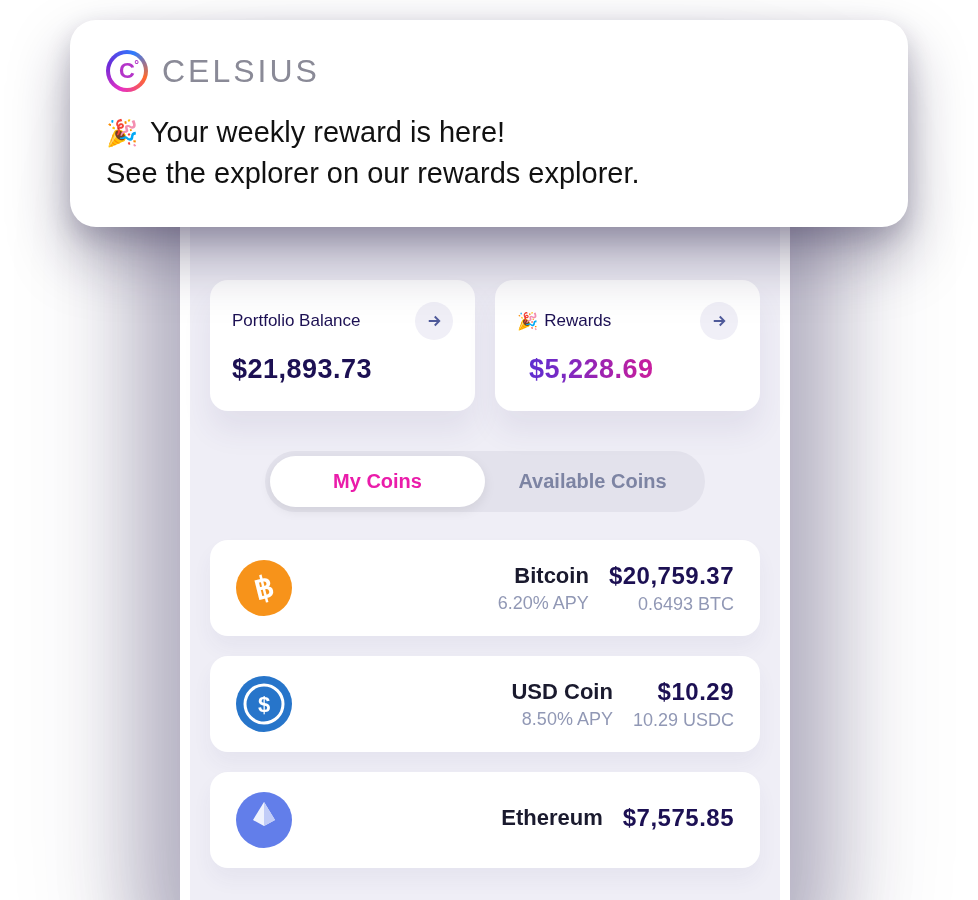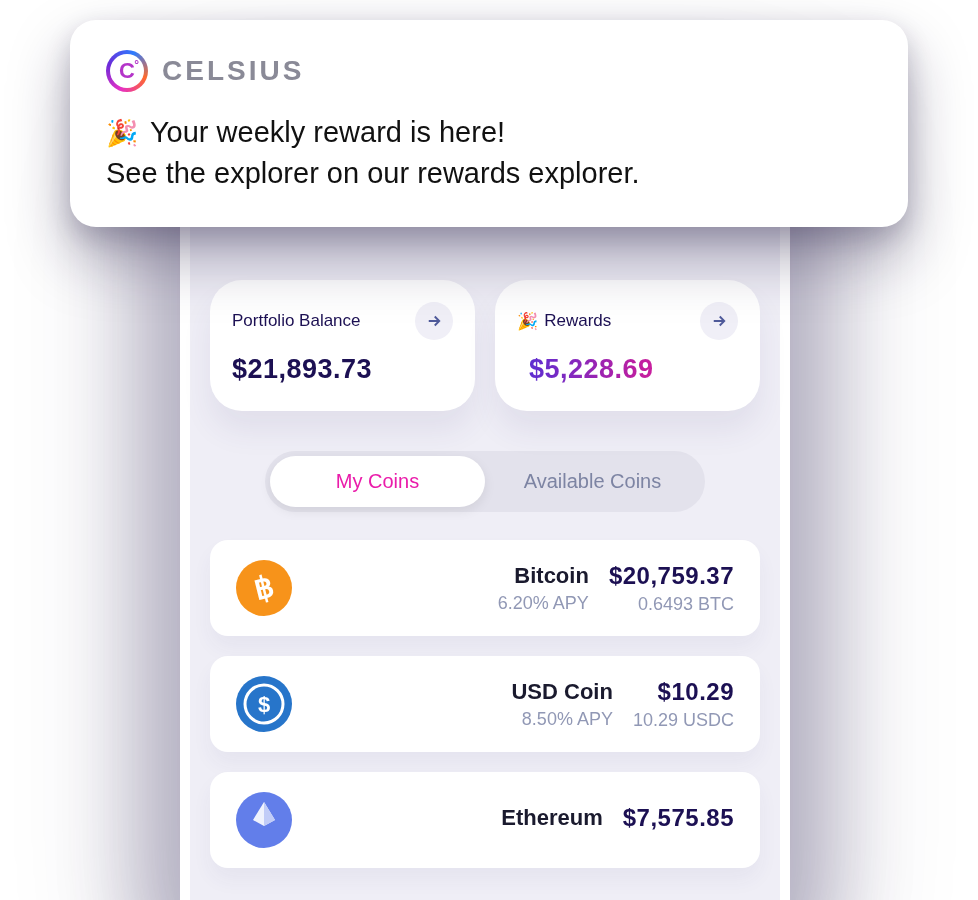--- a/index.html
+++ b/index.html
@@ -19,21 +19,21 @@
 }
 .phone-inner {
   padding: 130px 20px 0 20px;
 }
 
 
 .cards { display:flex; gap:20px; }
 .card {
   flex:1;
   background:#fff;
-  border-radius:32px;
+  border-radius:18px;
   padding:22px 22px 26px 22px;
   box-shadow: 0 20px 30px rgba(60,50,120,0.08);
   position:relative;
   cursor:pointer;
 }
 .card-title-row { display:flex; align-items:center; justify-content:space-between; margin-bottom:14px; }
 .card-title {
   font-size:17px; color:#1c1053; font-weight:500;
   display:flex; align-items:center; gap:6px;
 }
@@ -55,21 +55,21 @@
 .tabs {
   margin:40px auto 28px auto;
   width:440px;
   background:#e3e2ec;
   border-radius:999px;
   display:flex;
   padding:5px;
 }
 .tab {
   flex:1; text-align:center; padding:14px 5px; border-radius:999px;
-  font-size:20px; font-weight:400; color:#7d84a3; cursor:pointer;
+  font-size:20px; font-weight:700; color:#7d84a3; cursor:pointer;
 }
 .tab.active { background:#fff; color:#ea1caa; box-shadow:0 4px 12px rgba(0,0,0,0.08); }
 
 
 .coin-list { display:flex; flex-direction:column; gap:20px; }
 .coin {
   background:#fff; border-radius:18px; padding:20px 26px;
   display:flex; align-items:center; gap:20px; cursor:pointer;
   box-shadow:0 12px 20px rgba(60,50,120,0.05);
 }
@@ -98,21 +98,21 @@
 }
 .notif-logo-inner {
   width:100%; height:100%; border-radius:50%; background:#fff;
   display:flex; align-items:center; justify-content:center;
   font-weight:700; color:#b435c9; font-size:22px;
   position:relative;
 }
 .notif-logo-inner::after {
   content:"°"; position:absolute; right:5px; top:4px; font-size:12px; color:#b435c9;
 }
-.notif-brand { font-size:28px; letter-spacing:3px; color:#8a8a97; font-weight:700; }
+.notif-brand { font-size:32px; letter-spacing:3px; color:#8a8a97; font-weight:400; }
 .notif-body { font-size:29px; color:#111; line-height:1.4; }
 .notif-body .emoji { font-size:26px; margin-right:4px; }
 </style>
 </head>
 <body>
 
 <div class="phone">
   <div class="phone-inner">
 
     <div class="cards">

